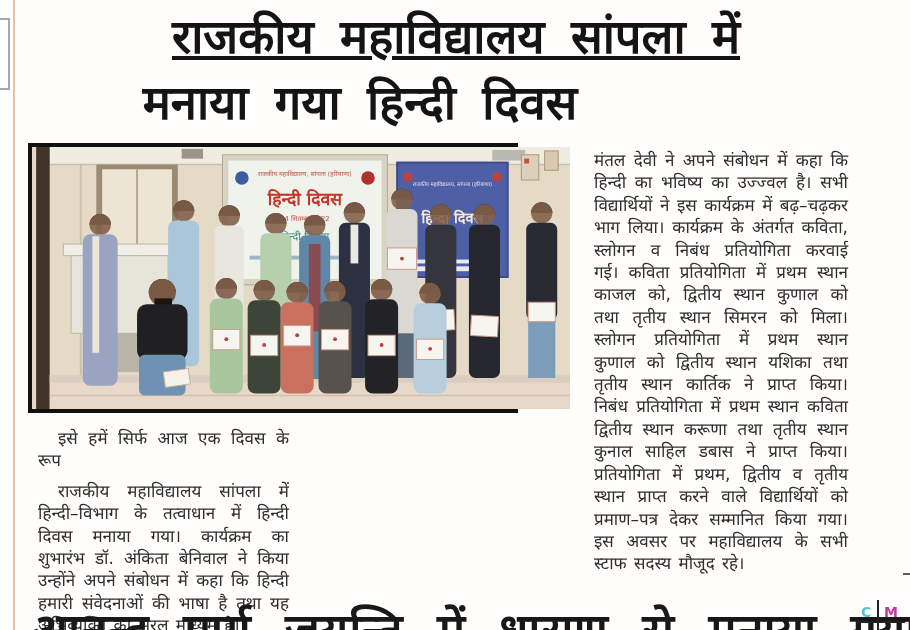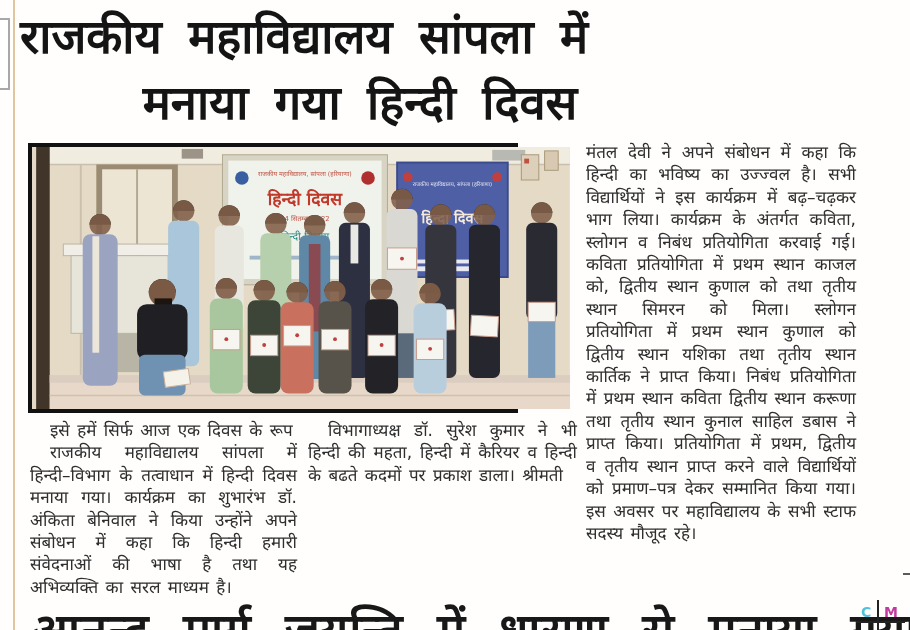--- a/index.html
+++ b/index.html
@@ -7,34 +7,34 @@
     position:relative;width:910px;height:630px;background:#fffefc;
     overflow:hidden;font-family:"DejaVu Sans",sans-serif;margin:0 auto;
   }
   
   .edge-box{position:absolute;left:-6px;top:18px;width:12px;height:68px;
     border:2px solid #a8a8a8;background:#fff;}
   .edge-line{position:absolute;left:13px;top:0;width:2px;height:630px;background:#dfc69e;}
   .edge-dash{position:absolute;left:903px;top:573px;width:7px;height:2px;background:#5a5a5a;}
 
   
-  .headline-l1{position:absolute;left:20px;top:8px;width:872px;
-    font-size:47px;line-height:58px;font-weight:700;color:#141414;word-spacing:10px;}
+  .headline-l1{position:absolute;left:20px;top:8px;width:872px;text-align:center;
+    font-size:47px;line-height:58px;font-weight:700;color:#141414;word-spacing:10px;text-decoration:underline;}
   .headline-l2{position:absolute;left:20px;top:66px;width:680px;text-align:center;
     font-size:47px;line-height:58px;font-weight:700;color:#141414;word-spacing:10px;margin-top:8px;}
 
   
   .photo{position:absolute;left:28px;top:143px;width:490px;height:270px;
     border:4px solid #111;box-sizing:border-box;background:#e3d9c6;}
   .photo svg{display:block;}
 
   
   .col{position:absolute;font-size:17px;line-height:22.4px;color:#2e2e2e;
     text-align:justify;word-spacing:2px;}
-  .col p{margin:0;}
+  .col p{margin:8px;}
   .col p.indent{text-indent:20px;}
   .col1{left:30px;top:419px;width:267px;}
   .col2{left:308px;top:419px;width:269px;}
   .col3{left:586px;top:141px;width:270px;}
 
   
   .bottom-headline{position:absolute;left:32px;top:597px;width:830px;
     font-size:47px;font-weight:700;color:#181818;white-space:nowrap;
     word-spacing:16px;letter-spacing:1px;}
 
@@ -228,21 +228,20 @@
           </g>
       </g>
     </svg>
   </div>
 
   <div class="col col1">
     <p class="indent">इसे हमें सिर्फ आज एक दिवस के रूप</p>
     <p class="indent">राजकीय महाविद्यालय सांपला में हिन्दी–विभाग के तत्वाधान में हिन्दी दिवस मनाया गया। कार्यक्रम का शुभारंभ डॉ. अंकिता बेनिवाल ने किया उन्होंने अपने संबोधन में कहा कि हिन्दी हमारी संवेदनाओं की भाषा है तथा यह अभिव्यक्ति का सरल माध्यम है।</p>
   </div>
   <div class="col col2">
-    <p class="indent">विभागाध्यक्ष डॉ. सुरेश कुमार ने भी हिन्दी की महता, हिन्दी में कैरियर व हिन्दी के बढते कदमों पर प्रकाश डाला। श्रीमती</p>
   </div>
   <div class="col col3">
     <p>मंतल देवी ने अपने संबोधन में कहा कि हिन्दी का भविष्य का उज्ज्वल है। सभी विद्यार्थियों ने इस कार्यक्रम में बढ़–चढ़कर भाग लिया। कार्यक्रम के अंतर्गत कविता, स्लोगन व निबंध प्रतियोगिता करवाई गई। कविता प्रतियोगिता में प्रथम स्थान काजल को, द्वितीय स्थान कुणाल को तथा तृतीय स्थान सिमरन को मिला। स्लोगन प्रतियोगिता में प्रथम स्थान कुणाल को द्वितीय स्थान यशिका तथा तृतीय स्थान कार्तिक ने प्राप्त किया। निबंध प्रतियोगिता में प्रथम स्थान कविता द्वितीय स्थान करूणा तथा तृतीय स्थान कुनाल साहिल डबास ने प्राप्त किया। प्रतियोगिता में प्रथम, द्वितीय व तृतीय स्थान प्राप्त करने वाले विद्यार्थियों को प्रमाण–पत्र देकर सम्मानित किया गया। इस अवसर पर महाविद्यालय के सभी स्टाफ सदस्य मौजूद रहे।</p>
   </div>
 
   <div class="bottom-headline">आनन्द मार्ग जयन्ति में धारणा से मनाया गया</div>
 
   <div class="reg-mark">
     <div class="reg-v"></div>
     <div class="reg-h"></div>

